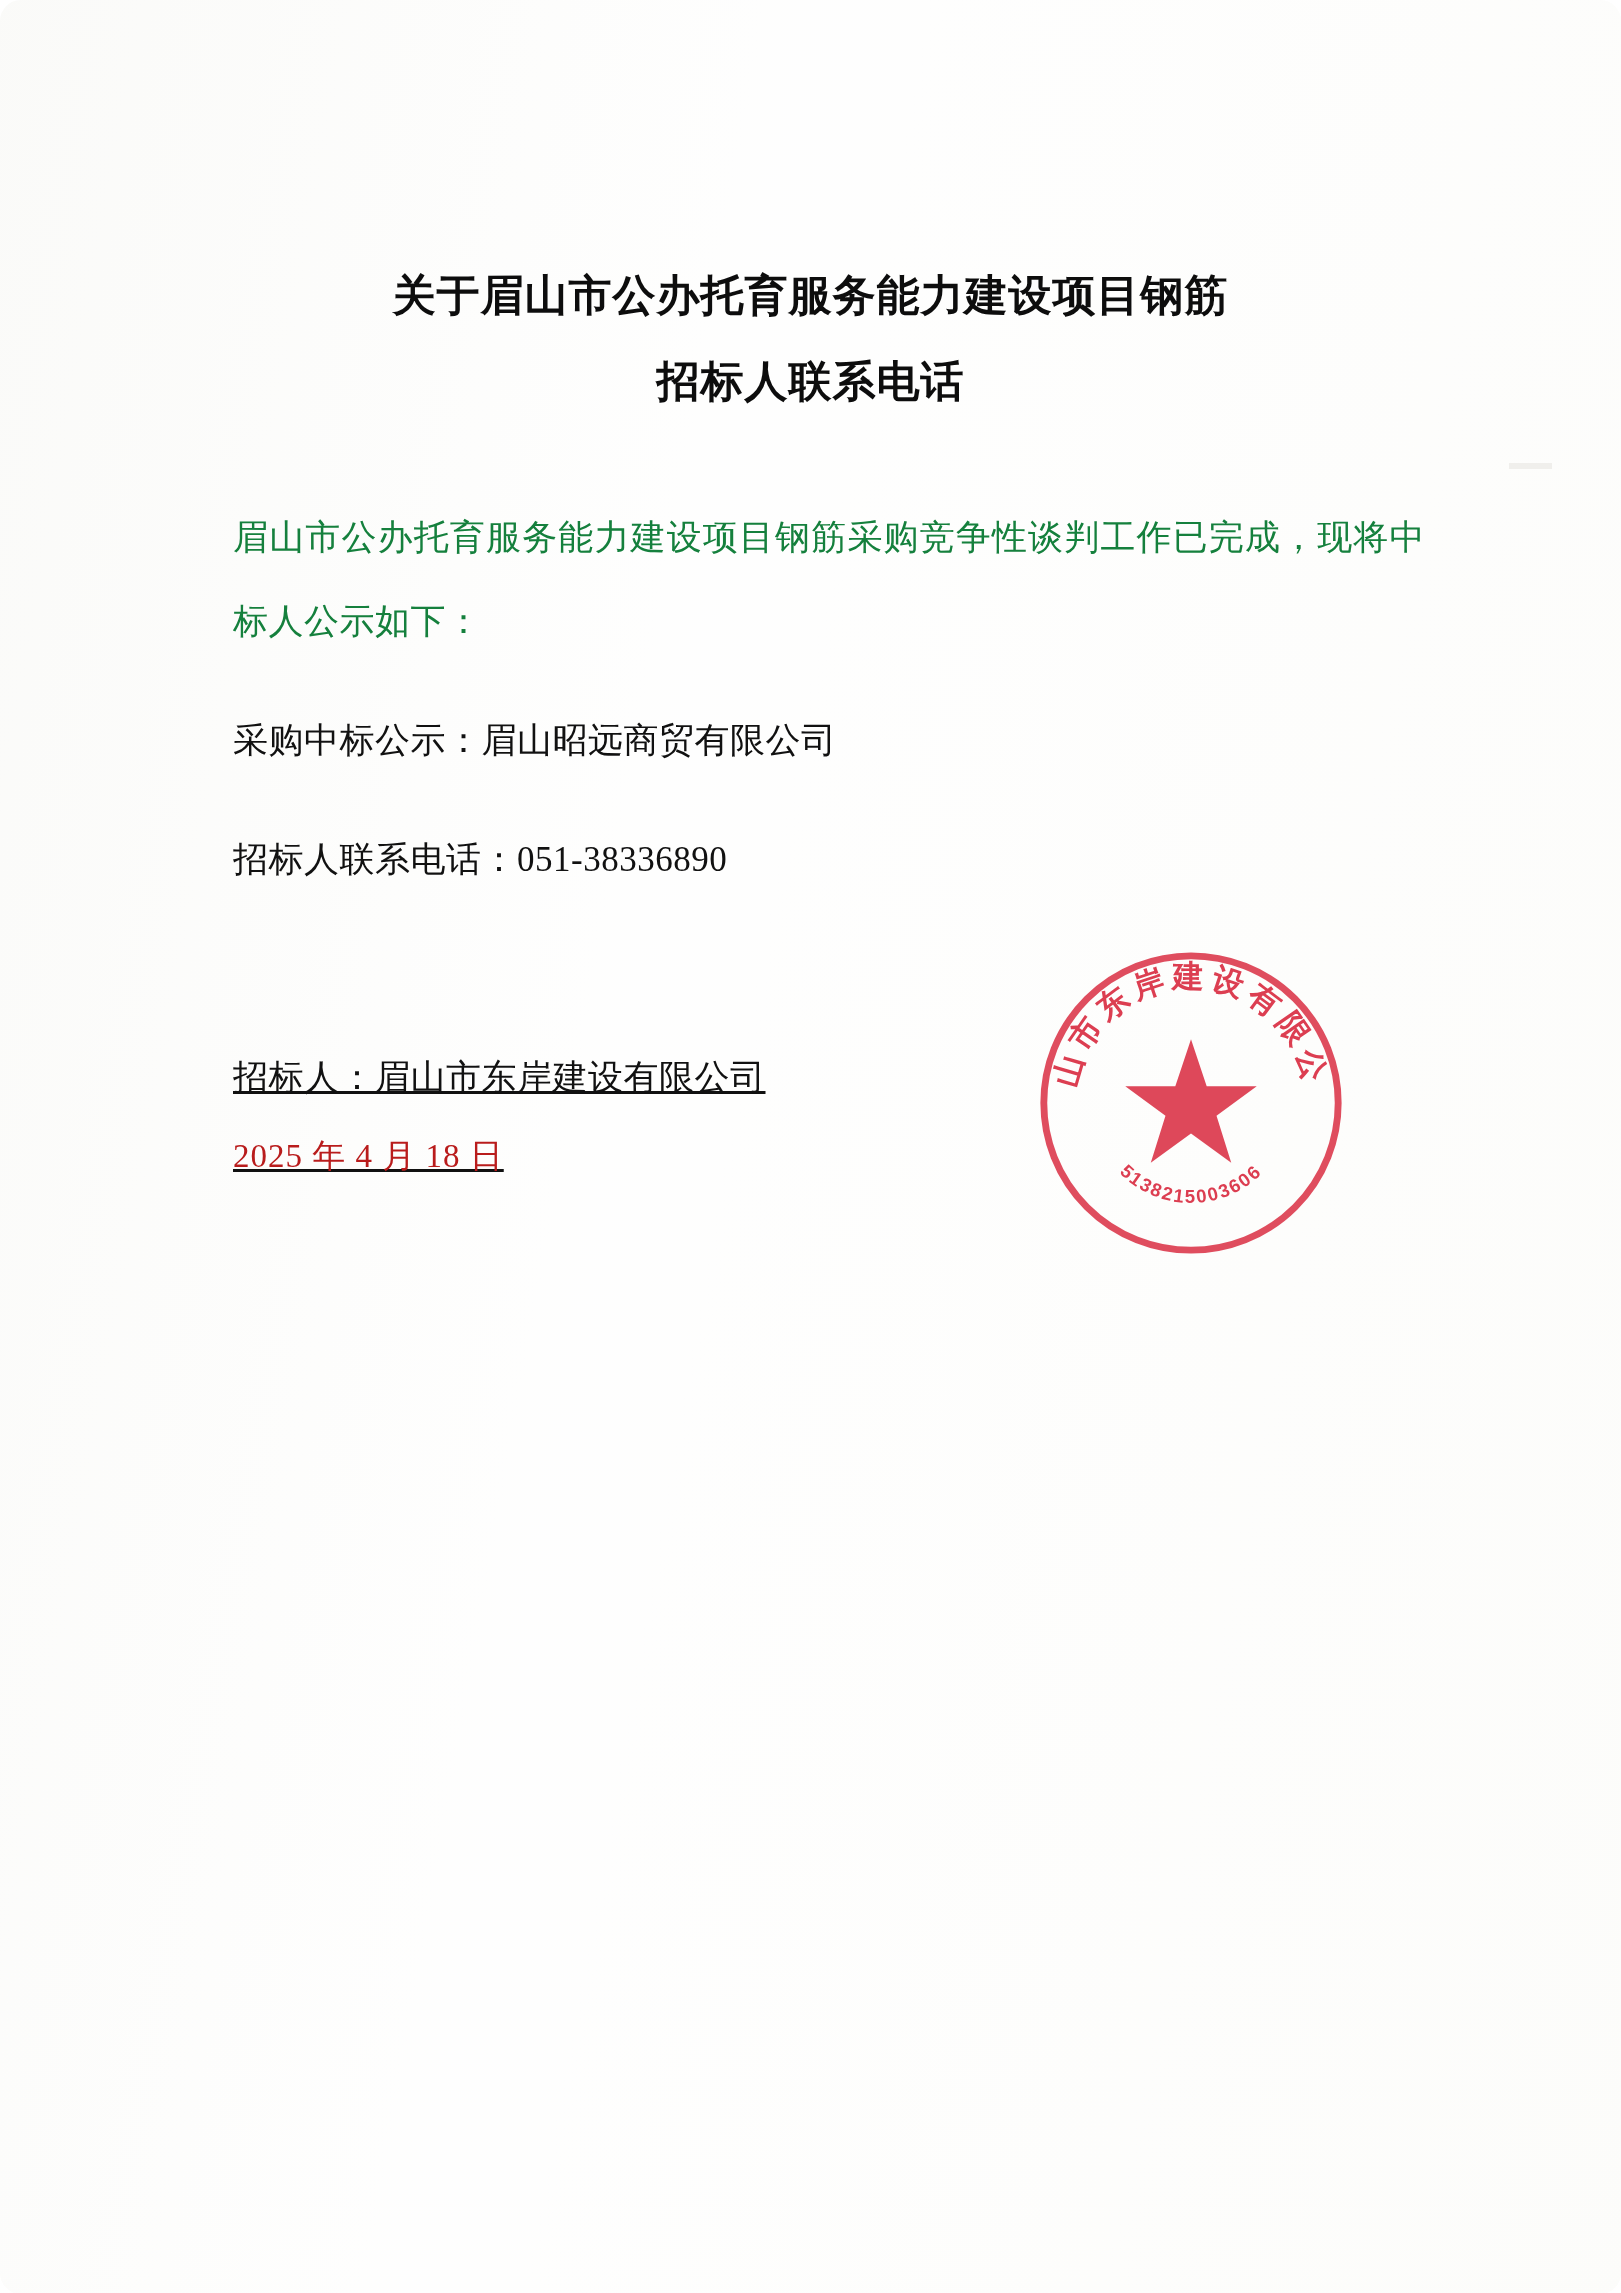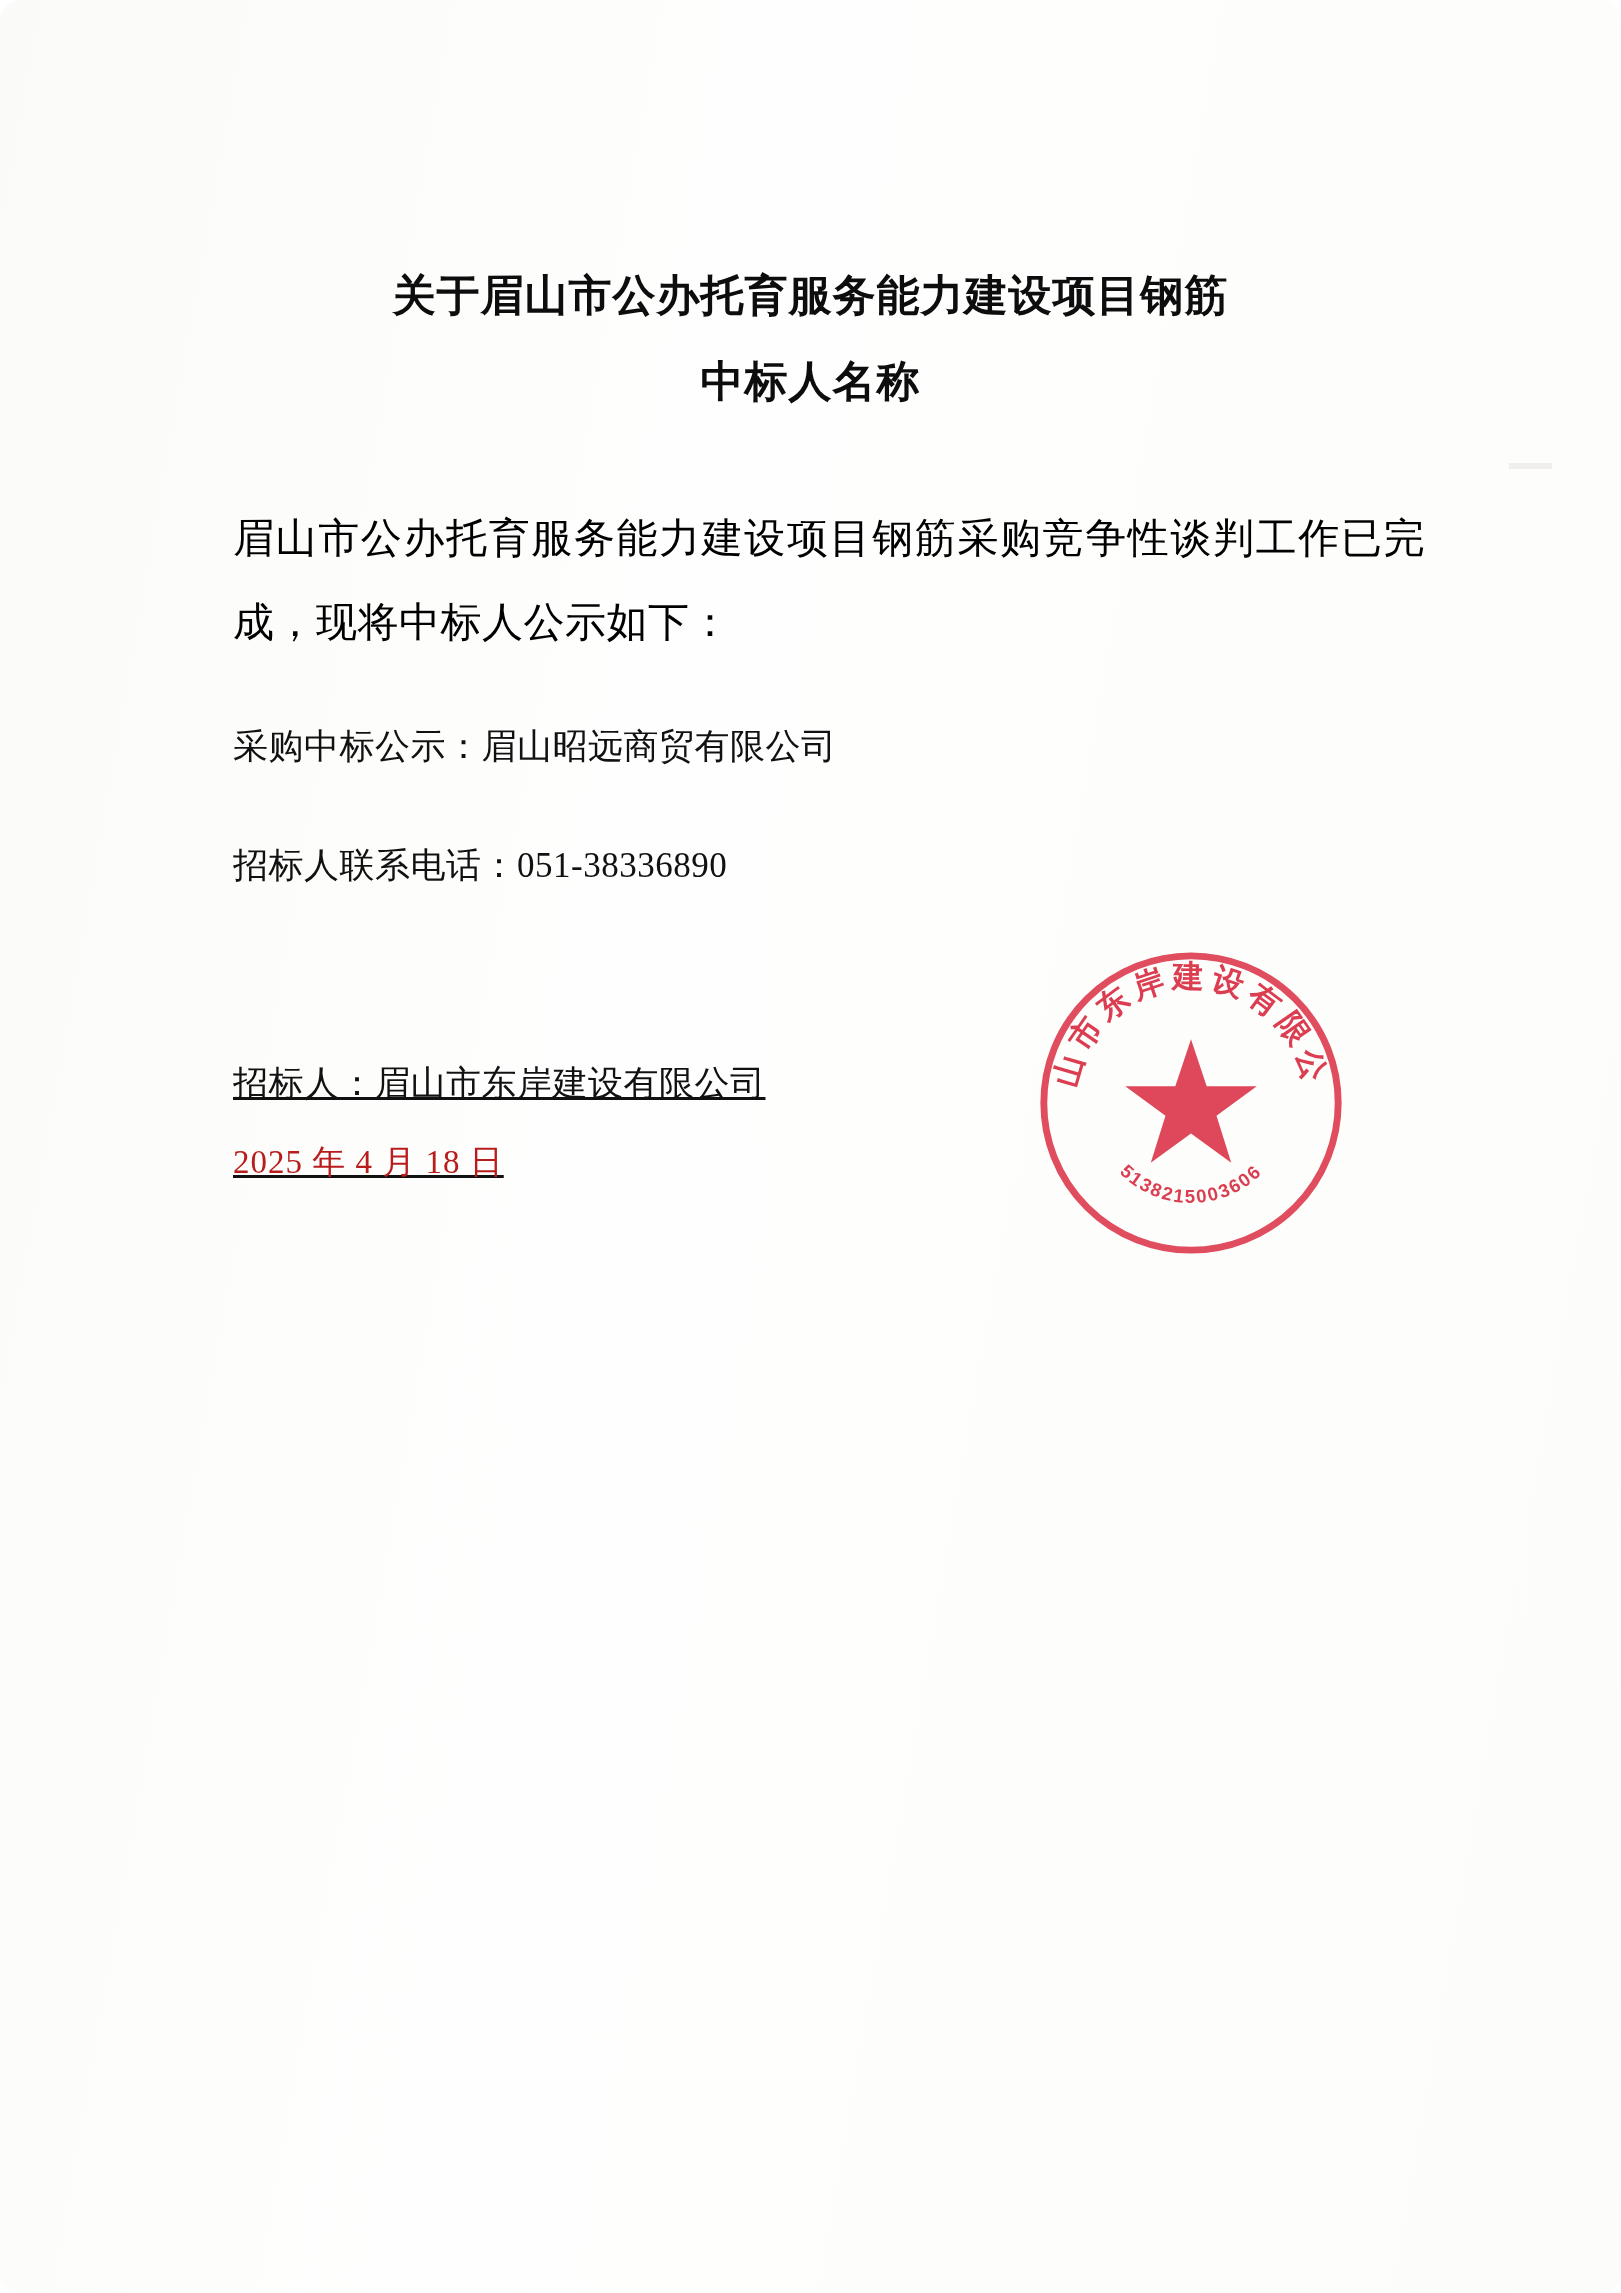--- a/index.html
+++ b/index.html
@@ -52,23 +52,23 @@
   }
   .title-line-2 {
     margin-top: 0px;
   }
   .body-block {
     margin-top: 71px;
     padding-left: 233px;
     padding-right: 196px;
   }
   .para {
-    font-size: 41px;
+    font-size: 35px;
     line-height: 84px;
-    color: #000000;
+    color: #15803d;
     text-align: justify;
     text-justify: inter-ideograph;
     letter-spacing: 0.5px;
   }
   .para-first {
     text-indent: 0;
   }
   .kv-line {
     font-size: 35px;
     line-height: 84px;
@@ -129,21 +129,21 @@
 </head>
 <body>
 
 <div class="page">
   <div class="paper-tint"></div>
   <div class="scan-mark" style="left:1509px; top:463px; width:43px; height:5.9px;"></div>
 
   <div class="content">
 
     <div class="doc-title title-line-1">关于眉山市公办托育服务能力建设项目钢筋</div>
-    <div class="doc-title title-line-2">中标人名称</div>
+    <div class="doc-title title-line-2">招标人联系电话</div>
 
     <div class="body-block">
       <p class="para para-first">眉山市公办托育服务能力建设项目钢筋采购竞争性谈判工作已完成，现将中标人公示如下：</p>
 
       <p class="kv-line">采购中标公示：眉山昭远商贸有限公司</p>
 
       <p class="kv-line">招标人联系电话：051-38336890</p>
 
       <div class="signature-block">
         <div class="sign-line">招标人：眉山市东岸建设有限公司</div>

